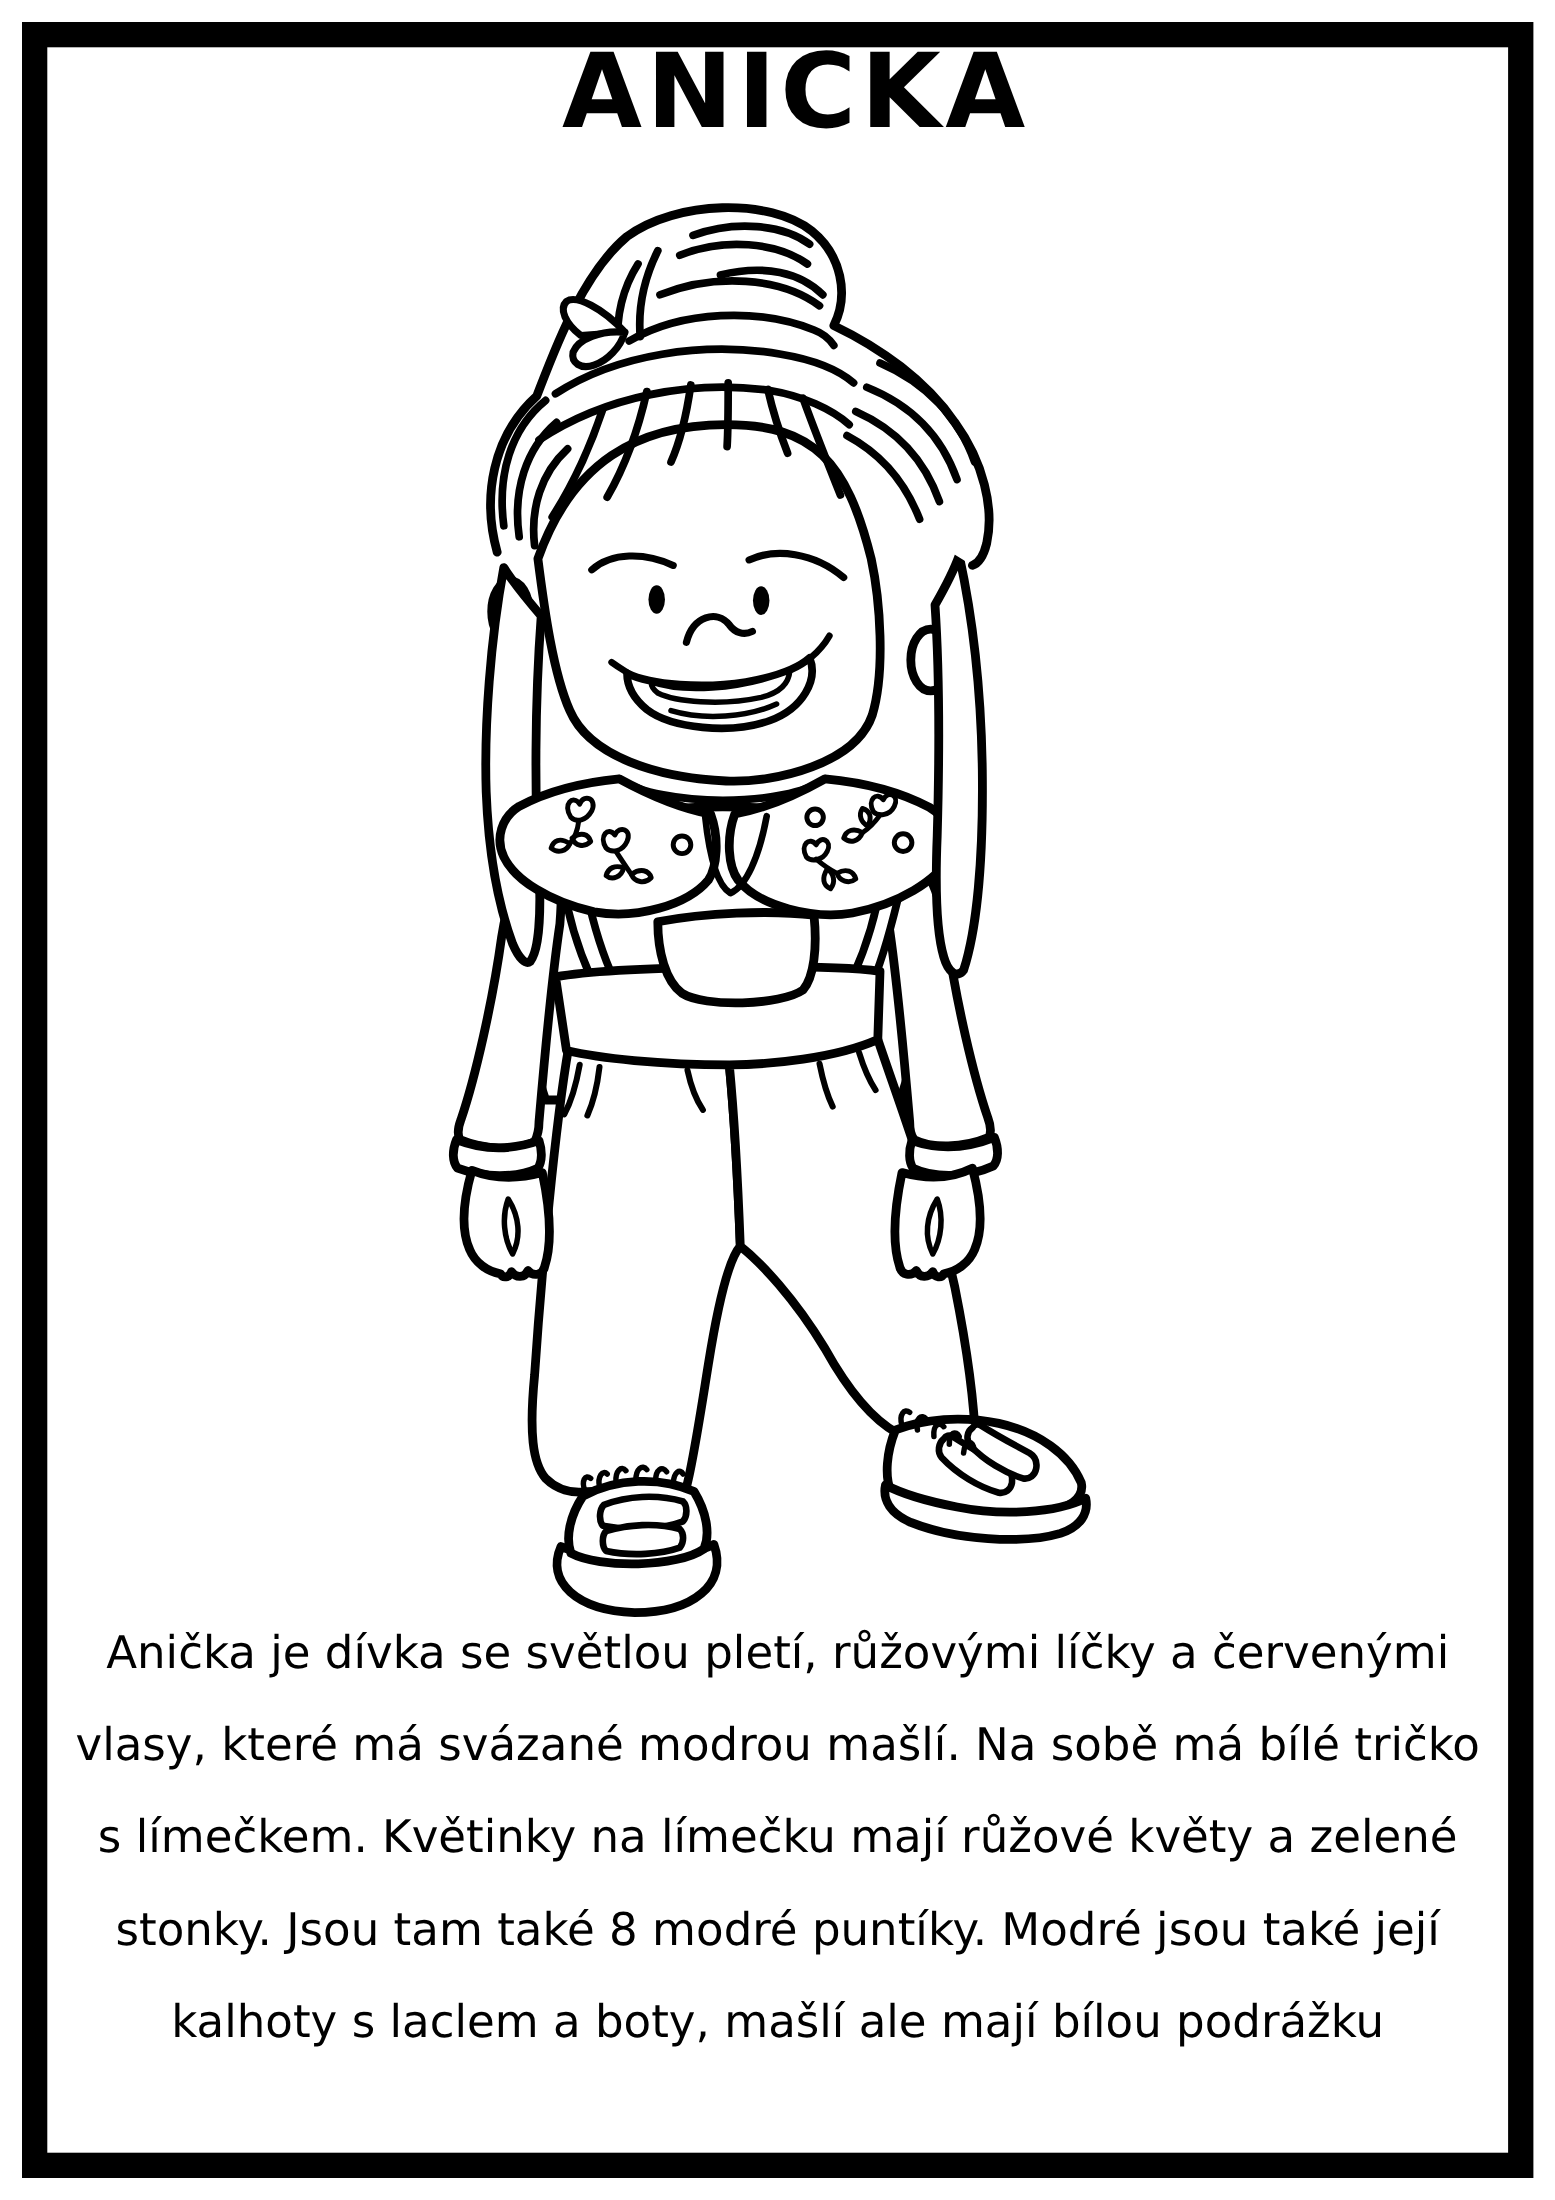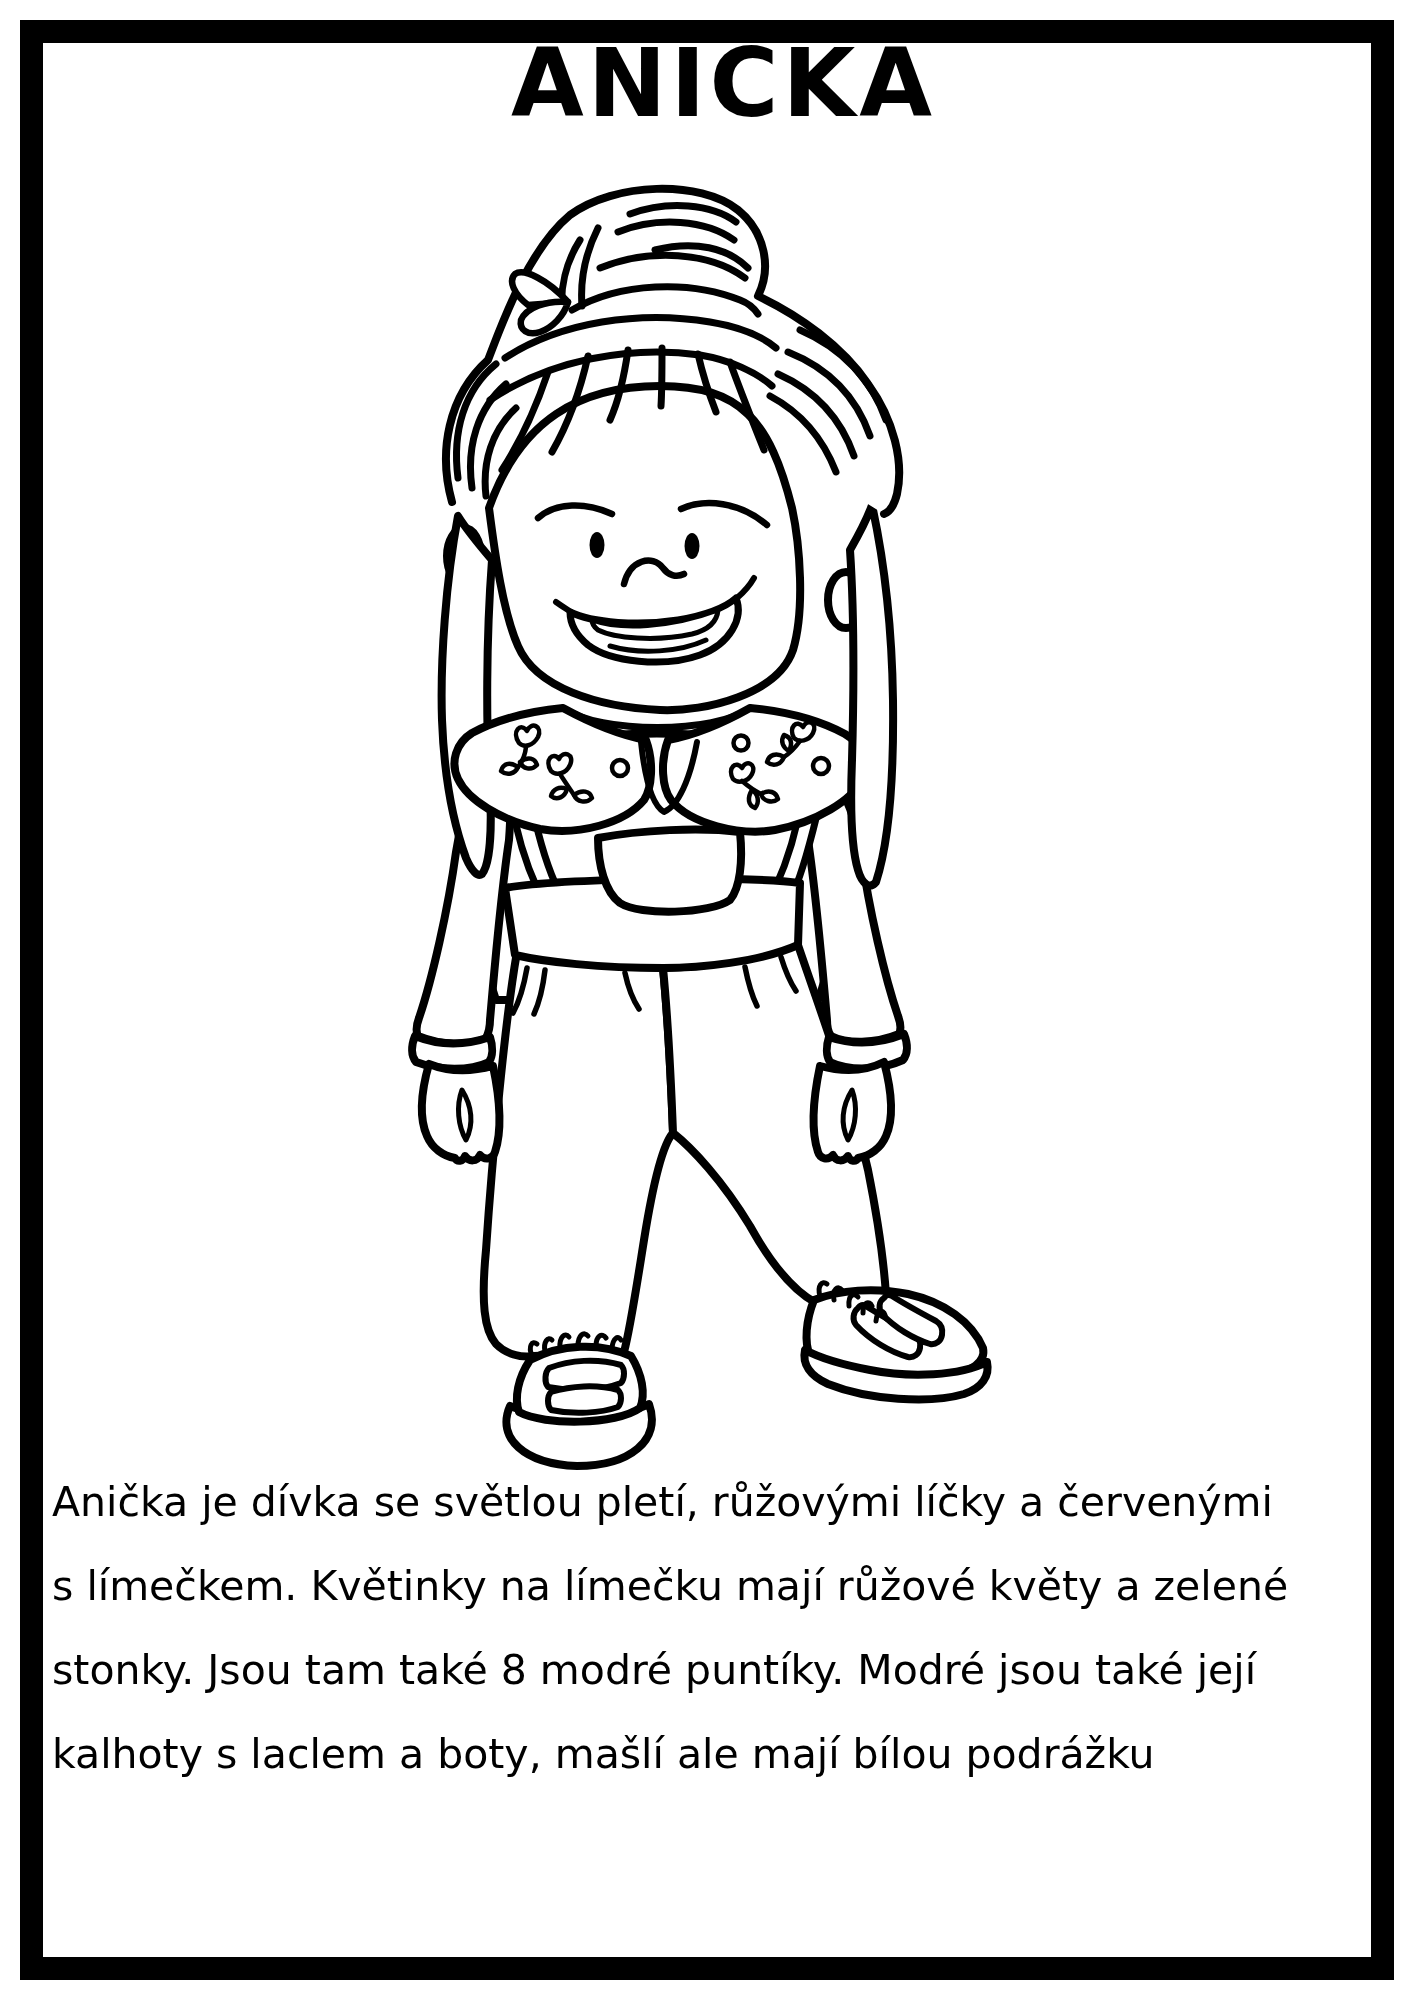--- a/index.html
+++ b/index.html
@@ -3,21 +3,21 @@
 <meta charset="utf-8">
 <style>
   html,body{margin:0;padding:0;background:#e8e8e8;}
   .page{position:relative;width:1414px;height:2000px;background:#ffffff;overflow:hidden;
         font-family:"DejaVu Sans",sans-serif;color:#000;}
   .frame{position:absolute;left:20px;top:20px;right:20px;bottom:20px;
          border:23px solid #000;pointer-events:none;}
   .title{position:absolute;left:0;right:0;top:30px;margin:0;text-align:center;
          font-size:94px;font-weight:bold;letter-spacing:4px;line-height:1.15;padding-left:33px;}
   .figure{position:absolute;left:400px;top:170px;width:620px;height:1310px;}
-  .story{position:absolute;left:52px;right:52px;top:1460px;
+  .story{position:absolute;left:52px;right:52px;top:1460px;text-align:center;
          font-size:41px;font-weight:500;}
   .story p{margin:0;height:84px;line-height:84px;white-space:nowrap;}
 </style>
 </head>
 <body>
 
 <div class="page">
   <div class="frame"></div>
 
   <h1 class="title">ANIČKA</h1>
@@ -161,17 +161,18 @@
         <path stroke-width="5" d="M 592 620 C 620 630 670 628 718 610 C 717 622 708 630 692 634 C 655 642 614 638 598 630 C 594 627 592 624 592 620 Z"></path>
         <path fill="none" stroke-width="5" d="M 610 646 C 640 655 680 652 706 640"></path>
         <path fill="none" stroke-width="6" d="M 556 602 C 563 607 568 610 571 612"></path>
         <path fill="none" stroke-width="6" d="M 737 598 C 744 592 750 585 754 578"></path>
       </g>
     </g>
   </svg>
 
   <div class="story">
     <p>Anička je dívka se světlou pletí, růžovými líčky a červenými</p>
+    <p>vlasy, které má svázané modrou mašlí. Na sobě má bílé tričko</p>
     <p>s límečkem. Květinky na límečku mají růžové květy a zelené</p>
     <p>stonky. Jsou tam také 8 modré puntíky. Modré jsou také její</p>
     <p>kalhoty s laclem a boty, mašlí ale mají bílou podrážku</p>
   </div>
 </div>
 
 </body></html>

